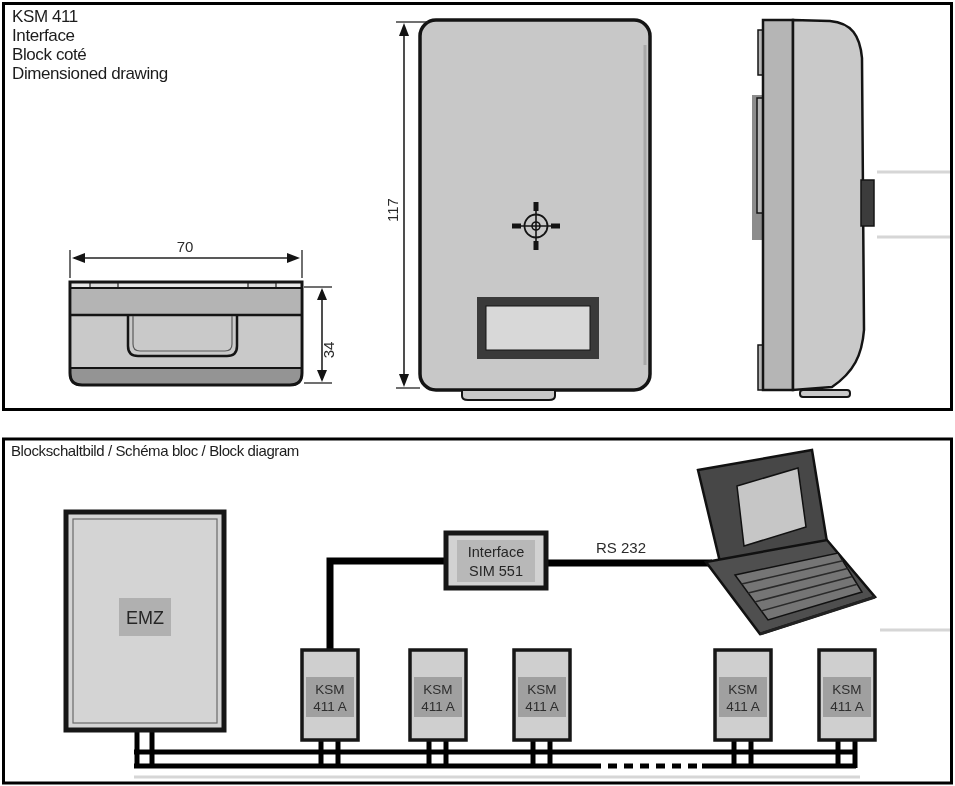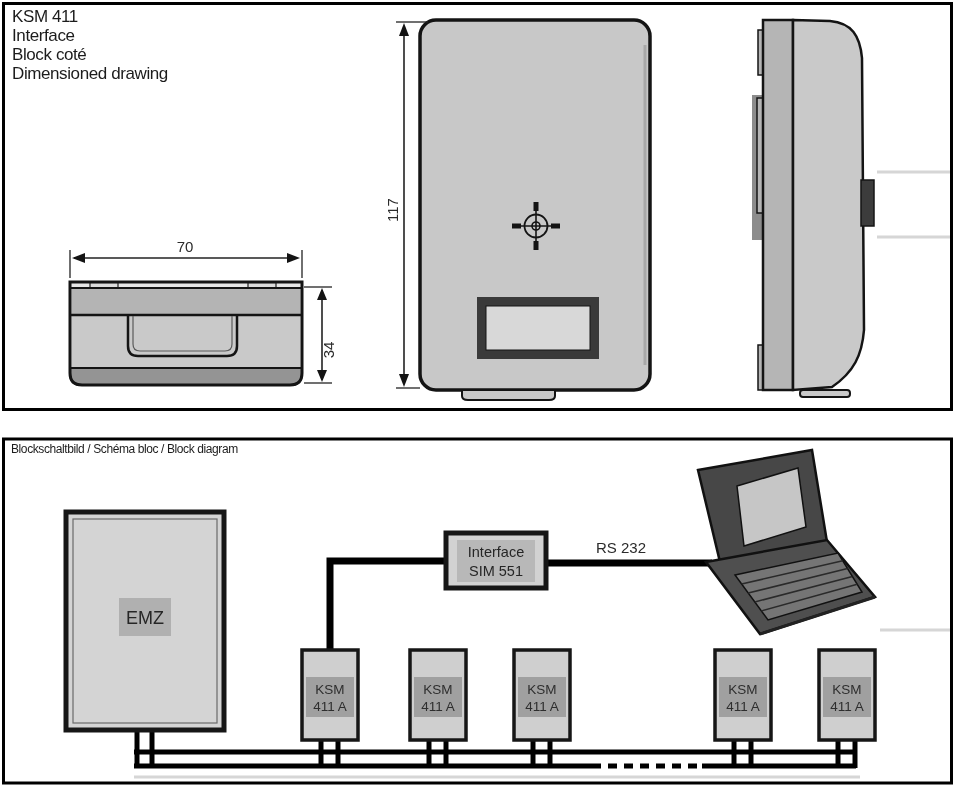--- a/index.html
+++ b/index.html
@@ -1,21 +1,21 @@
 <!DOCTYPE html>
 <html><head>
 <meta charset="utf-8">
 <style>
   html,body{margin:0;padding:0;background:#ffffff;}
   .stage{position:relative;width:955px;height:786px;background:#ffffff;overflow:hidden;
          font-family:"Liberation Sans",sans-serif;color:#1c1c1c;}
   .draw{position:absolute;left:0;top:0;width:955px;height:786px;display:block;}
   .title-block{position:absolute;left:12px;top:7px;font-size:17px;line-height:19px;
                letter-spacing:-0.4px;font-weight:400;}
-  .heading{position:absolute;left:11px;top:442px;font-size:12px;letter-spacing:-0.4px;font-weight:500;}
+  .heading{position:absolute;left:11px;top:442px;font-size:15px;letter-spacing:-0.4px;font-weight:500;}
   .dimtext{font:15px "Liberation Sans",sans-serif;fill:#2b2b2b;}
   .boxlabel{font:13.5px "Liberation Sans",sans-serif;fill:#2e2e2e;text-anchor:middle;}
   .emzlabel{font:18px "Liberation Sans",sans-serif;fill:#262626;text-anchor:middle;}
   .iflabel{font:14.5px "Liberation Sans",sans-serif;fill:#262626;text-anchor:middle;}
   .rslabel{font:15px "Liberation Sans",sans-serif;fill:#2b2b2b;}
 </style>
 </head>
 <body>
 
 <div class="stage">

